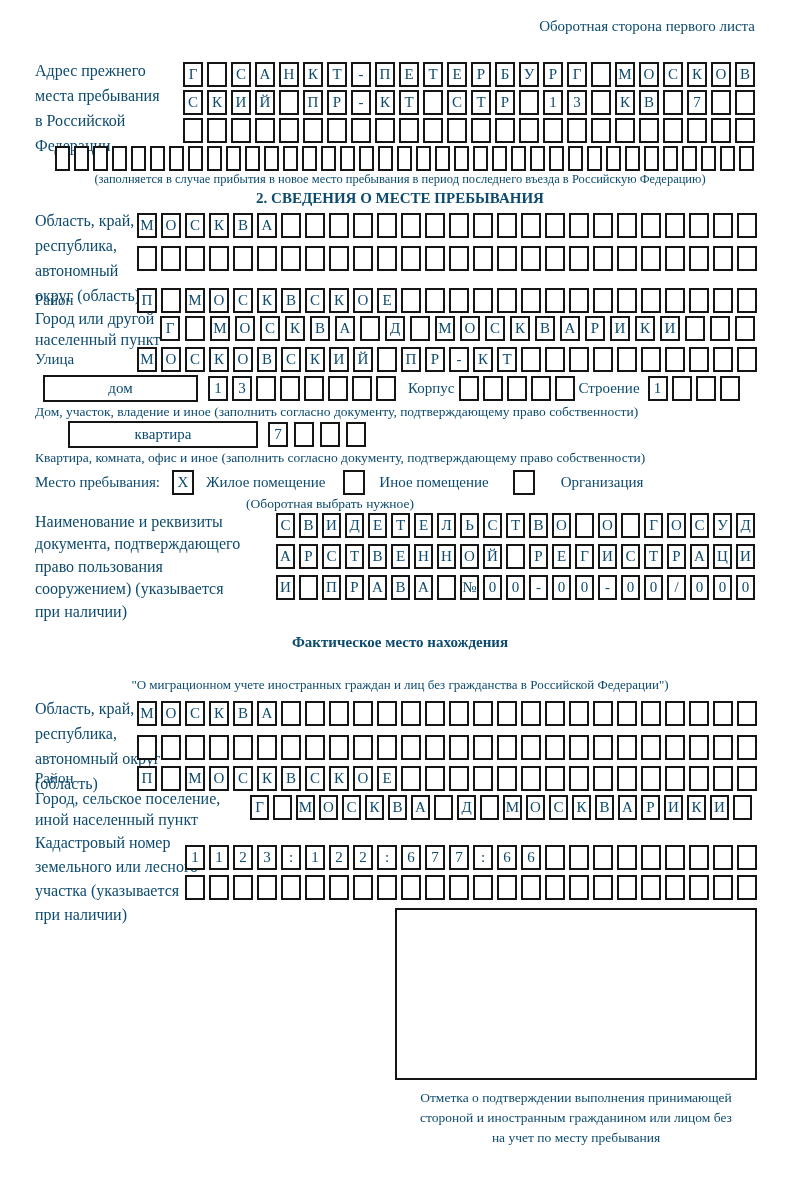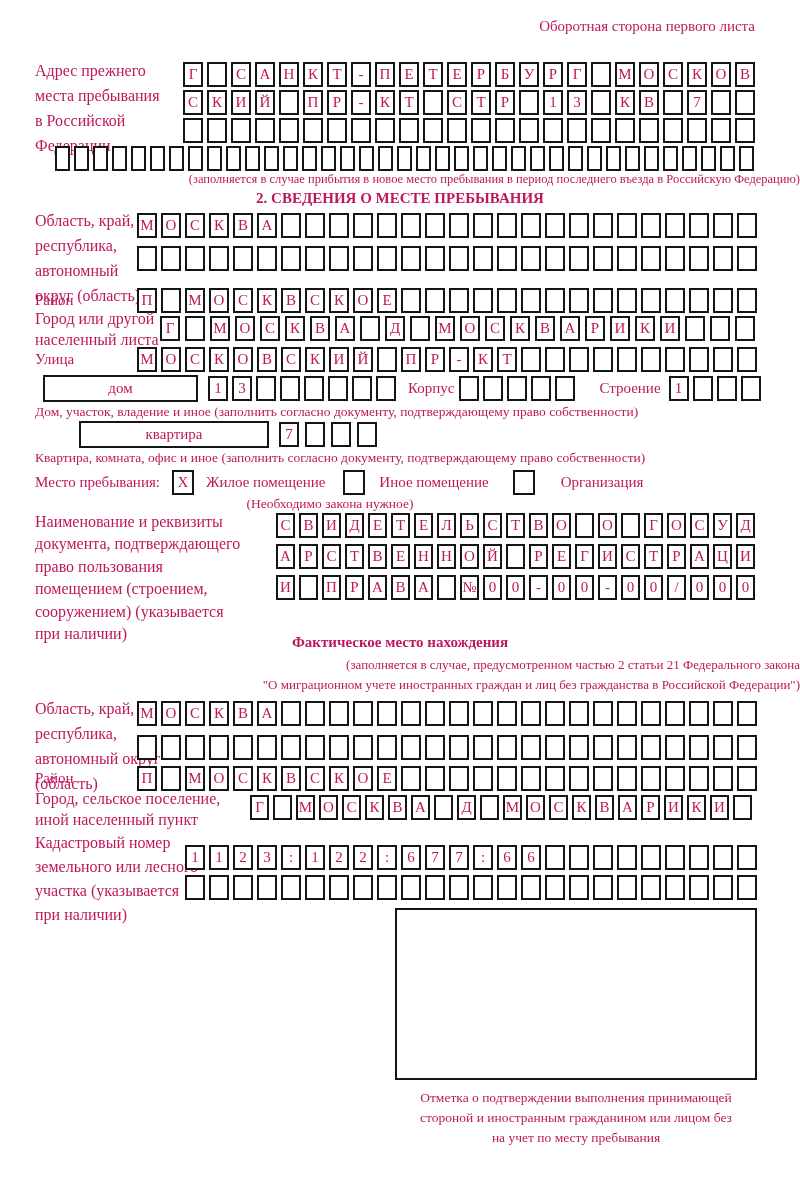--- a/index.html
+++ b/index.html
@@ -1,18 +1,18 @@
 <!DOCTYPE html>
 <html><head>
 <meta charset="utf-8">
 <style>
   html,body{margin:0;padding:0;background:#fff;}
   #page{
     position:relative;width:800px;height:1180px;background:#fff;
-    font-family:"Liberation Serif","DejaVu Serif",serif;color:#be185d;
+    font-family:"Liberation Serif","DejaVu Serif",serif;color:#0c4a6e;
     overflow:hidden;
   }
   .abs{position:absolute;}
   .cellrow{position:absolute;display:flex;gap:4px;}
   .inline-cells{display:flex;gap:4px;}
   .cell{
     flex:none;width:20px;height:25px;border:2px solid #151515;background:#fff;
     display:flex;align-items:center;justify-content:center;
     font-size:15px;box-sizing:border-box;line-height:1;
   }
@@ -21,21 +21,21 @@
   .widebox{
     border:2px solid #151515;height:27px;box-sizing:border-box;background:#fff;
     display:flex;align-items:center;justify-content:center;font-size:15px;flex:none;
   }
   .chk{
     flex:none;width:22px;height:25px;border:2px solid #151515;box-sizing:border-box;
     display:flex;align-items:center;justify-content:center;font-size:15px;
   }
   .lbl{font-size:15px;}
   .lbl-lines div{font-size:16px;line-height:25px;white-space:nowrap;}
-  .note{font-size:12.5px;text-align:right;width:800px;left:0;}
+  .note{font-size:12.5px;text-align:center;width:800px;left:0;}
   .cap{font-size:13.5px;white-space:nowrap;}
   .sect-title{font-weight:bold;font-size:15px;text-align:center;width:800px;left:0;}
   .flexrow{display:flex;align-items:center;justify-content:flex-end;}
 </style>
 </head>
 <body>
 
 <div id="page">
 
   <div class="abs lbl" style="top:18px;right:45px;font-size:15px;">Оборотная сторона первого листа</div>
@@ -255,21 +255,21 @@
       <div class="cell"></div>
       <div class="cell"></div>
       <div class="cell"></div>
       <div class="cell"></div>
       <div class="cell"></div>
       <div class="cell"></div>
     </div>
 
   <div class="abs lbl-lines" style="left:35px;top:308px;">
     <div style="line-height:21px;">Город или другой</div>
-    <div style="line-height:21px;">населенный листа</div>
+    <div style="line-height:21px;">населенный пункт</div>
   </div>
   <div class="cellrow" style="left:160px;top:316px;gap:5px;">
       <div class="cell">Г</div>
       <div class="cell"></div>
       <div class="cell">М</div>
       <div class="cell">О</div>
       <div class="cell">С</div>
       <div class="cell">К</div>
       <div class="cell">В</div>
       <div class="cell">А</div>
@@ -334,57 +334,56 @@
         <div class="cell"></div>
       </div>
     <div class="lbl" style="margin-left:12px;">Корпус</div>
     <div class="inline-cells" style="margin-left:5px;">
         <div class="cell"></div>
         <div class="cell"></div>
         <div class="cell"></div>
         <div class="cell"></div>
         <div class="cell"></div>
       </div>
-    <div class="lbl" style="margin-left:24px;">Строение</div>
+    <div class="lbl" style="margin-left:3px;">Строение</div>
     <div class="inline-cells" style="margin-left:8px;">
         <div class="cell">1</div>
         <div class="cell"></div>
         <div class="cell"></div>
         <div class="cell"></div>
       </div>
   </div>
   <div class="abs cap" style="left:35px;top:404px;">Дом, участок, владение и иное (заполнить согласно документу, подтверждающему право собственности)</div>
 
-  <div class="abs flexrow" style="left:54px;top:421px;padding-left:25px;">
+  <div class="abs flexrow" style="left:43px;top:421px;padding-left:25px;">
     <div class="widebox" style="width:190px;">квартира</div>
     <div class="inline-cells" style="margin-left:10px;gap:6px;">
         <div class="cell">7</div>
         <div class="cell"></div>
         <div class="cell"></div>
         <div class="cell"></div>
       </div>
   </div>
   <div class="abs cap" style="left:35px;top:450px;font-family:Liberation Serif, serif;">Квартира, комната, офис и иное (заполнить согласно документу, подтверждающему право собственности)</div>
 
   <div class="abs flexrow" style="left:35px;top:470px;">
     <div class="lbl">Место пребывания:</div>
     <div class="chk" style="margin-left:12px;">X</div>
     <div class="lbl" style="margin-left:12px;">Жилое помещение</div>
     <div class="chk" style="margin-left:18px;"></div>
     <div class="lbl" style="margin-left:14px;">Иное помещение</div>
     <div class="chk" style="margin-left:24px;"></div>
     <div class="lbl" style="margin-left:26px;">Организация</div>
   </div>
-  <div class="abs" style="left:150px;top:496px;width:360px;text-align:center;font-size:13.5px;">(Необходимо закона нужное)</div>
+  <div class="abs" style="left:150px;top:496px;width:360px;text-align:center;font-size:13.5px;">(Оборотная выбрать нужное)</div>
 
   <div class="abs lbl-lines" style="left:35px;top:511px;">
     <div style="line-height:22.4px;">Наименование и реквизиты</div>
     <div style="line-height:22.4px;">документа, подтверждающего</div>
     <div style="line-height:22.4px;">право пользования</div>
-    <div style="line-height:22.4px;">помещением (строением,</div>
     <div style="line-height:22.4px;">сооружением) (указывается</div>
     <div style="line-height:22.4px;">при наличии)</div>
   </div>
   <div class="cellrow narrow-cells" style="left:276px;top:513px;">
       <div class="cell">С</div>
       <div class="cell">В</div>
       <div class="cell">И</div>
       <div class="cell">Д</div>
       <div class="cell">Е</div>
       <div class="cell">Т</div>
@@ -445,21 +444,20 @@
       <div class="cell">-</div>
       <div class="cell">0</div>
       <div class="cell">0</div>
       <div class="cell">/</div>
       <div class="cell">0</div>
       <div class="cell">0</div>
       <div class="cell">0</div>
     </div>
 
   <div class="abs sect-title" style="top:634px;">Фактическое место нахождения</div>
-  <div class="abs note" style="top:657px;font-size:13px;">(заполняется в случае, предусмотренном частью 2 статьи 21 Федерального закона</div>
   <div class="abs note" style="top:677px;font-size:13px;">"О миграционном учете иностранных граждан и лиц без гражданства в Российской Федерации")</div>
 
   <div class="abs lbl-lines" style="left:35px;top:696px;">
     <div>Область, край,</div>
     <div>республика,</div>
     <div>автономный округ</div>
     <div>(область)</div>
   </div>
   <div class="cellrow" style="left:137px;top:701px;">
       <div class="cell">М</div>

